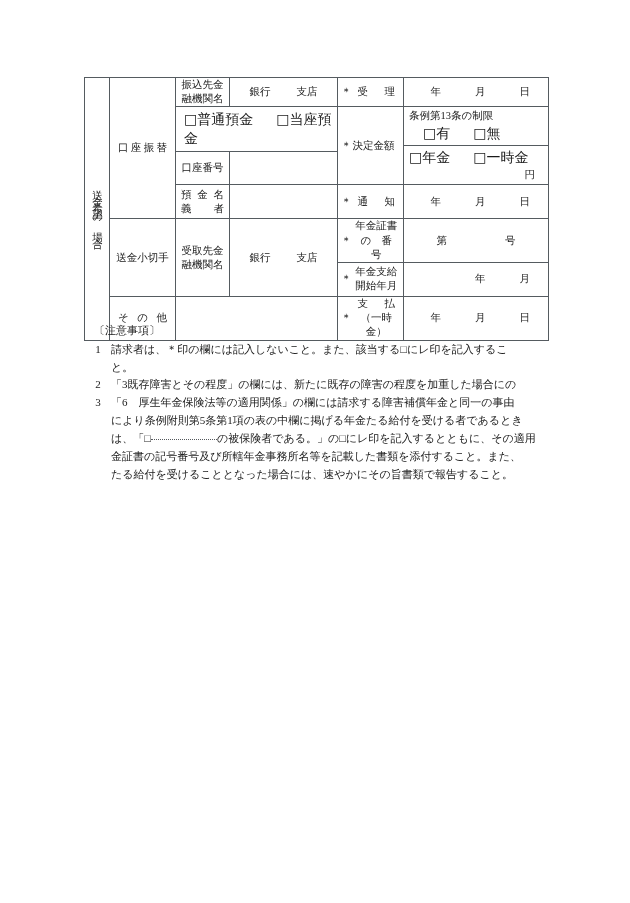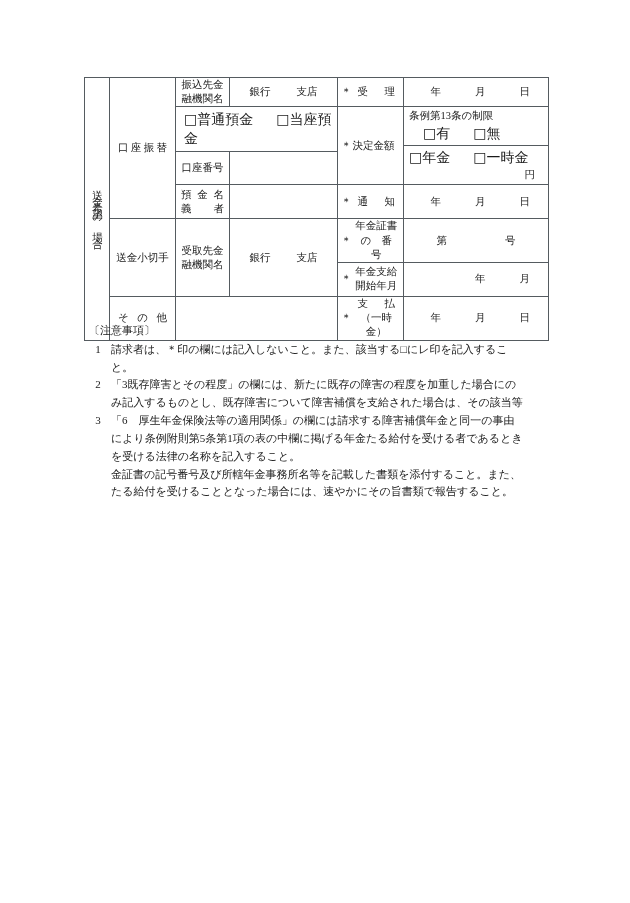--- a/index.html
+++ b/index.html
@@ -124,21 +124,21 @@
   
   #notes {
     position: absolute;
     left: 85px;
     top: 322px;
     width: 464px;
     font-size: 11px;
     line-height: 1.62;
   }
   #notes .notes-title {
-    margin: 0 0 1px 4px;
+    margin: 0 0 1px 9px;
   }
   .note {
     display: flex;
     margin: 0;
   }
   .note .num {
     width: 26px;
     flex: 0 0 26px;
     text-align: center;
   }
@@ -362,24 +362,23 @@
   <div class="note">
     <span class="num">1</span>
     <span class="body">請求者は、＊印の欄には記入しないこと。また、該当する□にレ印を記入するこ</span>
   </div>
   <div class="note-cont">と。</div>
 
   <div class="note">
     <span class="num">2</span>
     <span class="body">「3既存障害とその程度」の欄には、新たに既存の障害の程度を加重した場合にの</span>
   </div>
-  <div class="note-cont">み記入するものとし、既存障害について障害補償を支給された場合は、その該当等</div>
 
   <div class="note">
     <span class="num">3</span>
     <span class="body">「6　厚生年金保険法等の適用関係」の欄には請求する障害補償年金と同一の事由</span>
   </div>
   <div class="note-cont">により条例附則第5条第1項の表の中欄に掲げる年金たる給付を受ける者であるとき</div>
-  <div class="note-cont">を受ける法律の名称を記入すること。</div>
+  <div class="note-cont"><span>は、「□</span><span class="dotline"></span><span>の被保険者である。」の□にレ印を記入するとともに、その適用</span></div>
 
   <div class="note-cont">金証書の記号番号及び所轄年金事務所名等を記載した書類を添付すること。また、</div>
   <div class="note-cont">たる給付を受けることとなった場合には、速やかにその旨書類で報告すること。</div>
 </div>
 
 </body></html>

